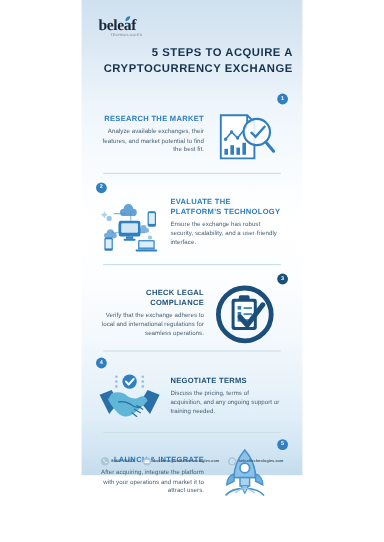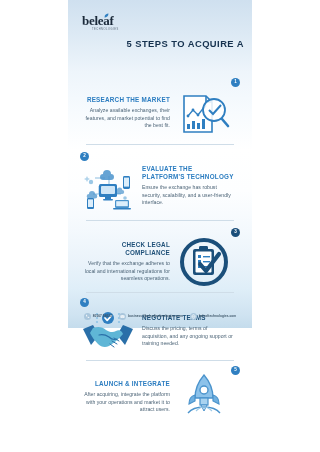--- a/index.html
+++ b/index.html
@@ -9,21 +9,21 @@
     font-family:"Liberation Sans", sans-serif;
     overflow:hidden;
   }
   .page{
     position:relative;
     width:320px;height:452px;
     display:flex;justify-content:center;
   }
   .infographic{
     position:relative;
-    width:184px;height:328px;
+    width:184px;height:396px;
     background:linear-gradient(180deg,#cfe0ef 0%,#dce9f4 10%,#eef5fb 22%,#f7fbfe 34%,#ffffff 46%,#fdfeff 58%,#f4f9fd 70%,#eaf3fa 80%,#dfeef8 88%,#cfe3f1 96%,#c4dcec 100%);
   }
 
   
   .logo-wrap{position:absolute;left:14px;top:14px;}
   .logo-text{
     font-size:13px;font-weight:bold;letter-spacing:-0.3px;
     color:#1b2a3a;line-height:1;
     font-family:"Liberation Serif", serif;
   }
@@ -130,20 +130,21 @@
         <span>beleaf</span>
         <svg class="logo-mark" viewBox="0 0 10 10">
           <path d="M1 9 C1 3 5 1 9 1 C9 6 5 9 1 9 Z" fill="#2f7fc1"></path>
         </svg>
       </div>
       <div class="logo-sub">TECHNOLOGIES</div>
     </div>
 
     <div class="title">
       <div>5 STEPS TO ACQUIRE A</div>
+      <div>CRYPTOCURRENCY EXCHANGE</div>
     </div>
 
     <div class="step left" style="top:78px;height:62px;">
       <div class="badge" style="right:12px;top:0px;">1</div>
       <div class="step-inner">
         <div class="txt align-right" style="margin-top:8px;">
           <div class="step-head">RESEARCH THE MARKET</div>
           <div class="step-body">Analyze available exchanges, their features, and market potential to find the best fit.</div>
         </div>
         <div class="art" style="margin-top:10px;">

